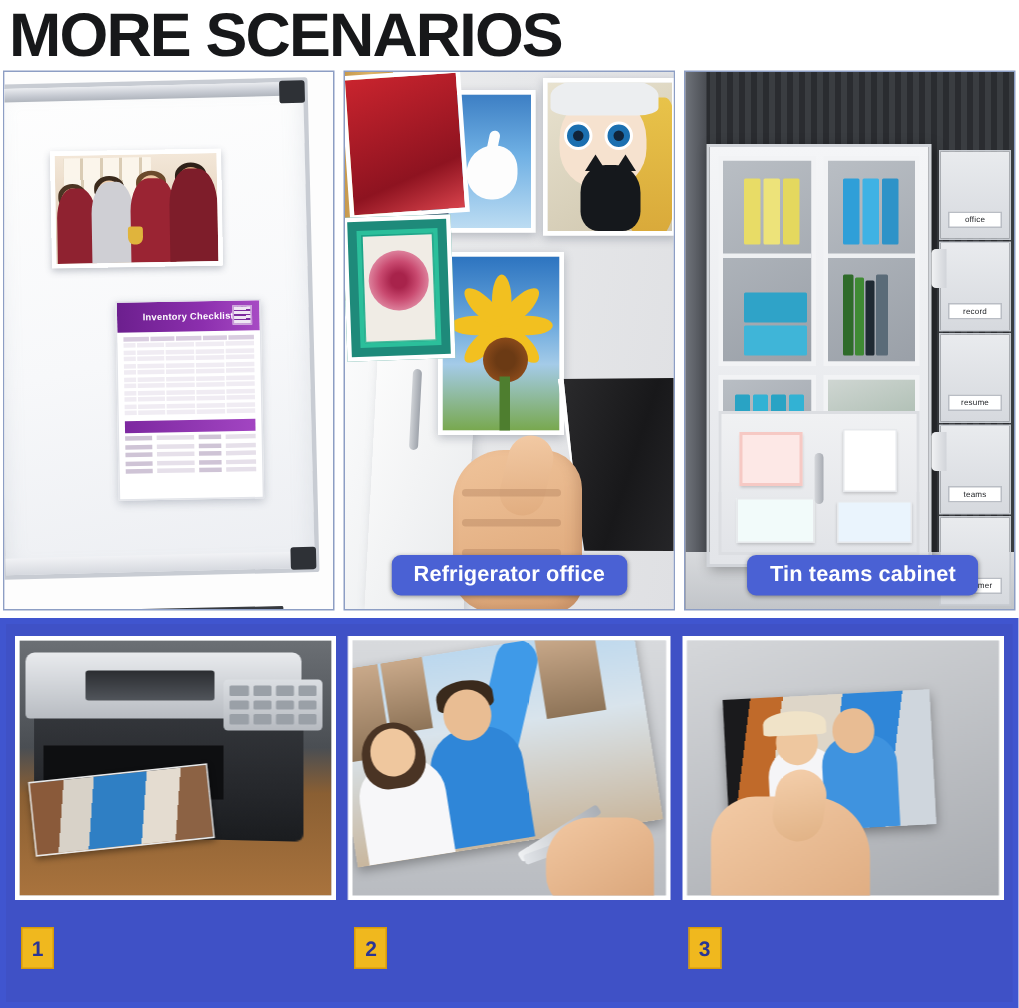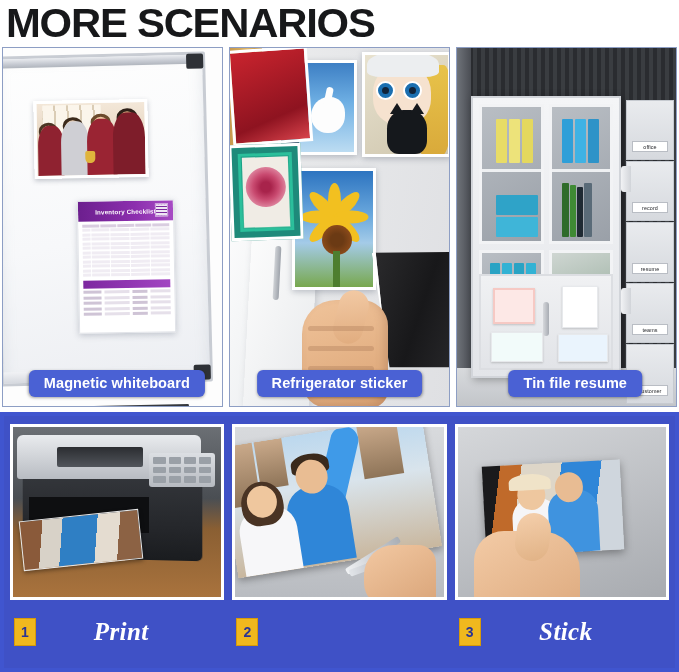--- a/index.html
+++ b/index.html
@@ -773,21 +773,20 @@
             </div>
           <div class="fr">
               <i></i>
               <i></i>
               <i></i>
               <i></i>
             </div>
         </div>
       </div>
     </div>
-    <div class="pill pill-1">Magnetic whiteboard</div>
   </div>
 
   <div class="scenario">
     <div class="scene-img">
       <div class="fr-bg"></div>
       <div class="fr-wood"></div>
       <div class="fr-door2"></div>
       <div class="fr-door"></div>
       <div class="fr-handle"></div>
 
@@ -832,21 +831,21 @@
 
       <div class="mag-sheet"></div>
 
       <div class="fr-hand">
         <div class="thumb"></div>
         <div class="knuck" style="top:26px"></div>
         <div class="knuck" style="top:46px"></div>
         <div class="knuck" style="top:66px"></div>
       </div>
     </div>
-    <div class="pill">Refrigerator sticker</div>
+    <div class="pill">Refrigerator office</div>
   </div>
 
   <div class="scenario">
     <div class="scene-img">
       <div class="tc-wall"></div>
       <div class="tc-leftwall"></div>
       <div class="tc-floor"></div>
 
       <div class="tc-cab">
         <div class="tc-glass">
@@ -909,21 +908,21 @@
         </div>
         <div class="drawer">
           <div class="pull"></div>
           <div class="lbl">teams</div>
         </div>
         <div class="drawer">
           <div class="lbl">customer</div>
         </div>
       </div>
     </div>
-    <div class="pill pill-3">Tin file resume</div>
+    <div class="pill pill-3">Tin teams cabinet</div>
   </div>
 </div>
 
 <div class="steps">
 
   <div class="step">
     <div class="step-photo">
       <div class="pr-bg"></div>
       <div class="pr-body"></div>
       <div class="pr-lid"></div>
@@ -940,21 +939,20 @@
           <i></i>
           <i></i>
           <i></i>
           <i></i>
       </div>
       <div class="pr-out"></div>
       <div class="pr-photo"></div>
     </div>
     <div class="step-cap">
       <div class="num">1</div>
-      <div class="step-label">Print</div>
     </div>
   </div>
 
   <div class="step">
     <div class="step-photo">
       <div class="cut-bg"></div>
       <div class="cut-photo">
         <div class="bld" style="left:0;width:34px"></div>
         <div class="bld" style="left:36px;width:28px;height:48px"></div>
         <div class="bld" style="left:140px;width:40px;height:54px"></div>
@@ -988,16 +986,15 @@
           <div class="hat"></div>
         <div class="m"></div>
           <div class="mh"></div>
       </div>
       <div class="st-hand">
         <div class="th"></div>
       </div>
     </div>
     <div class="step-cap">
       <div class="num">3</div>
-      <div class="step-label">Stick</div>
     </div>
   </div>
 </div>
 
 </body></html>

